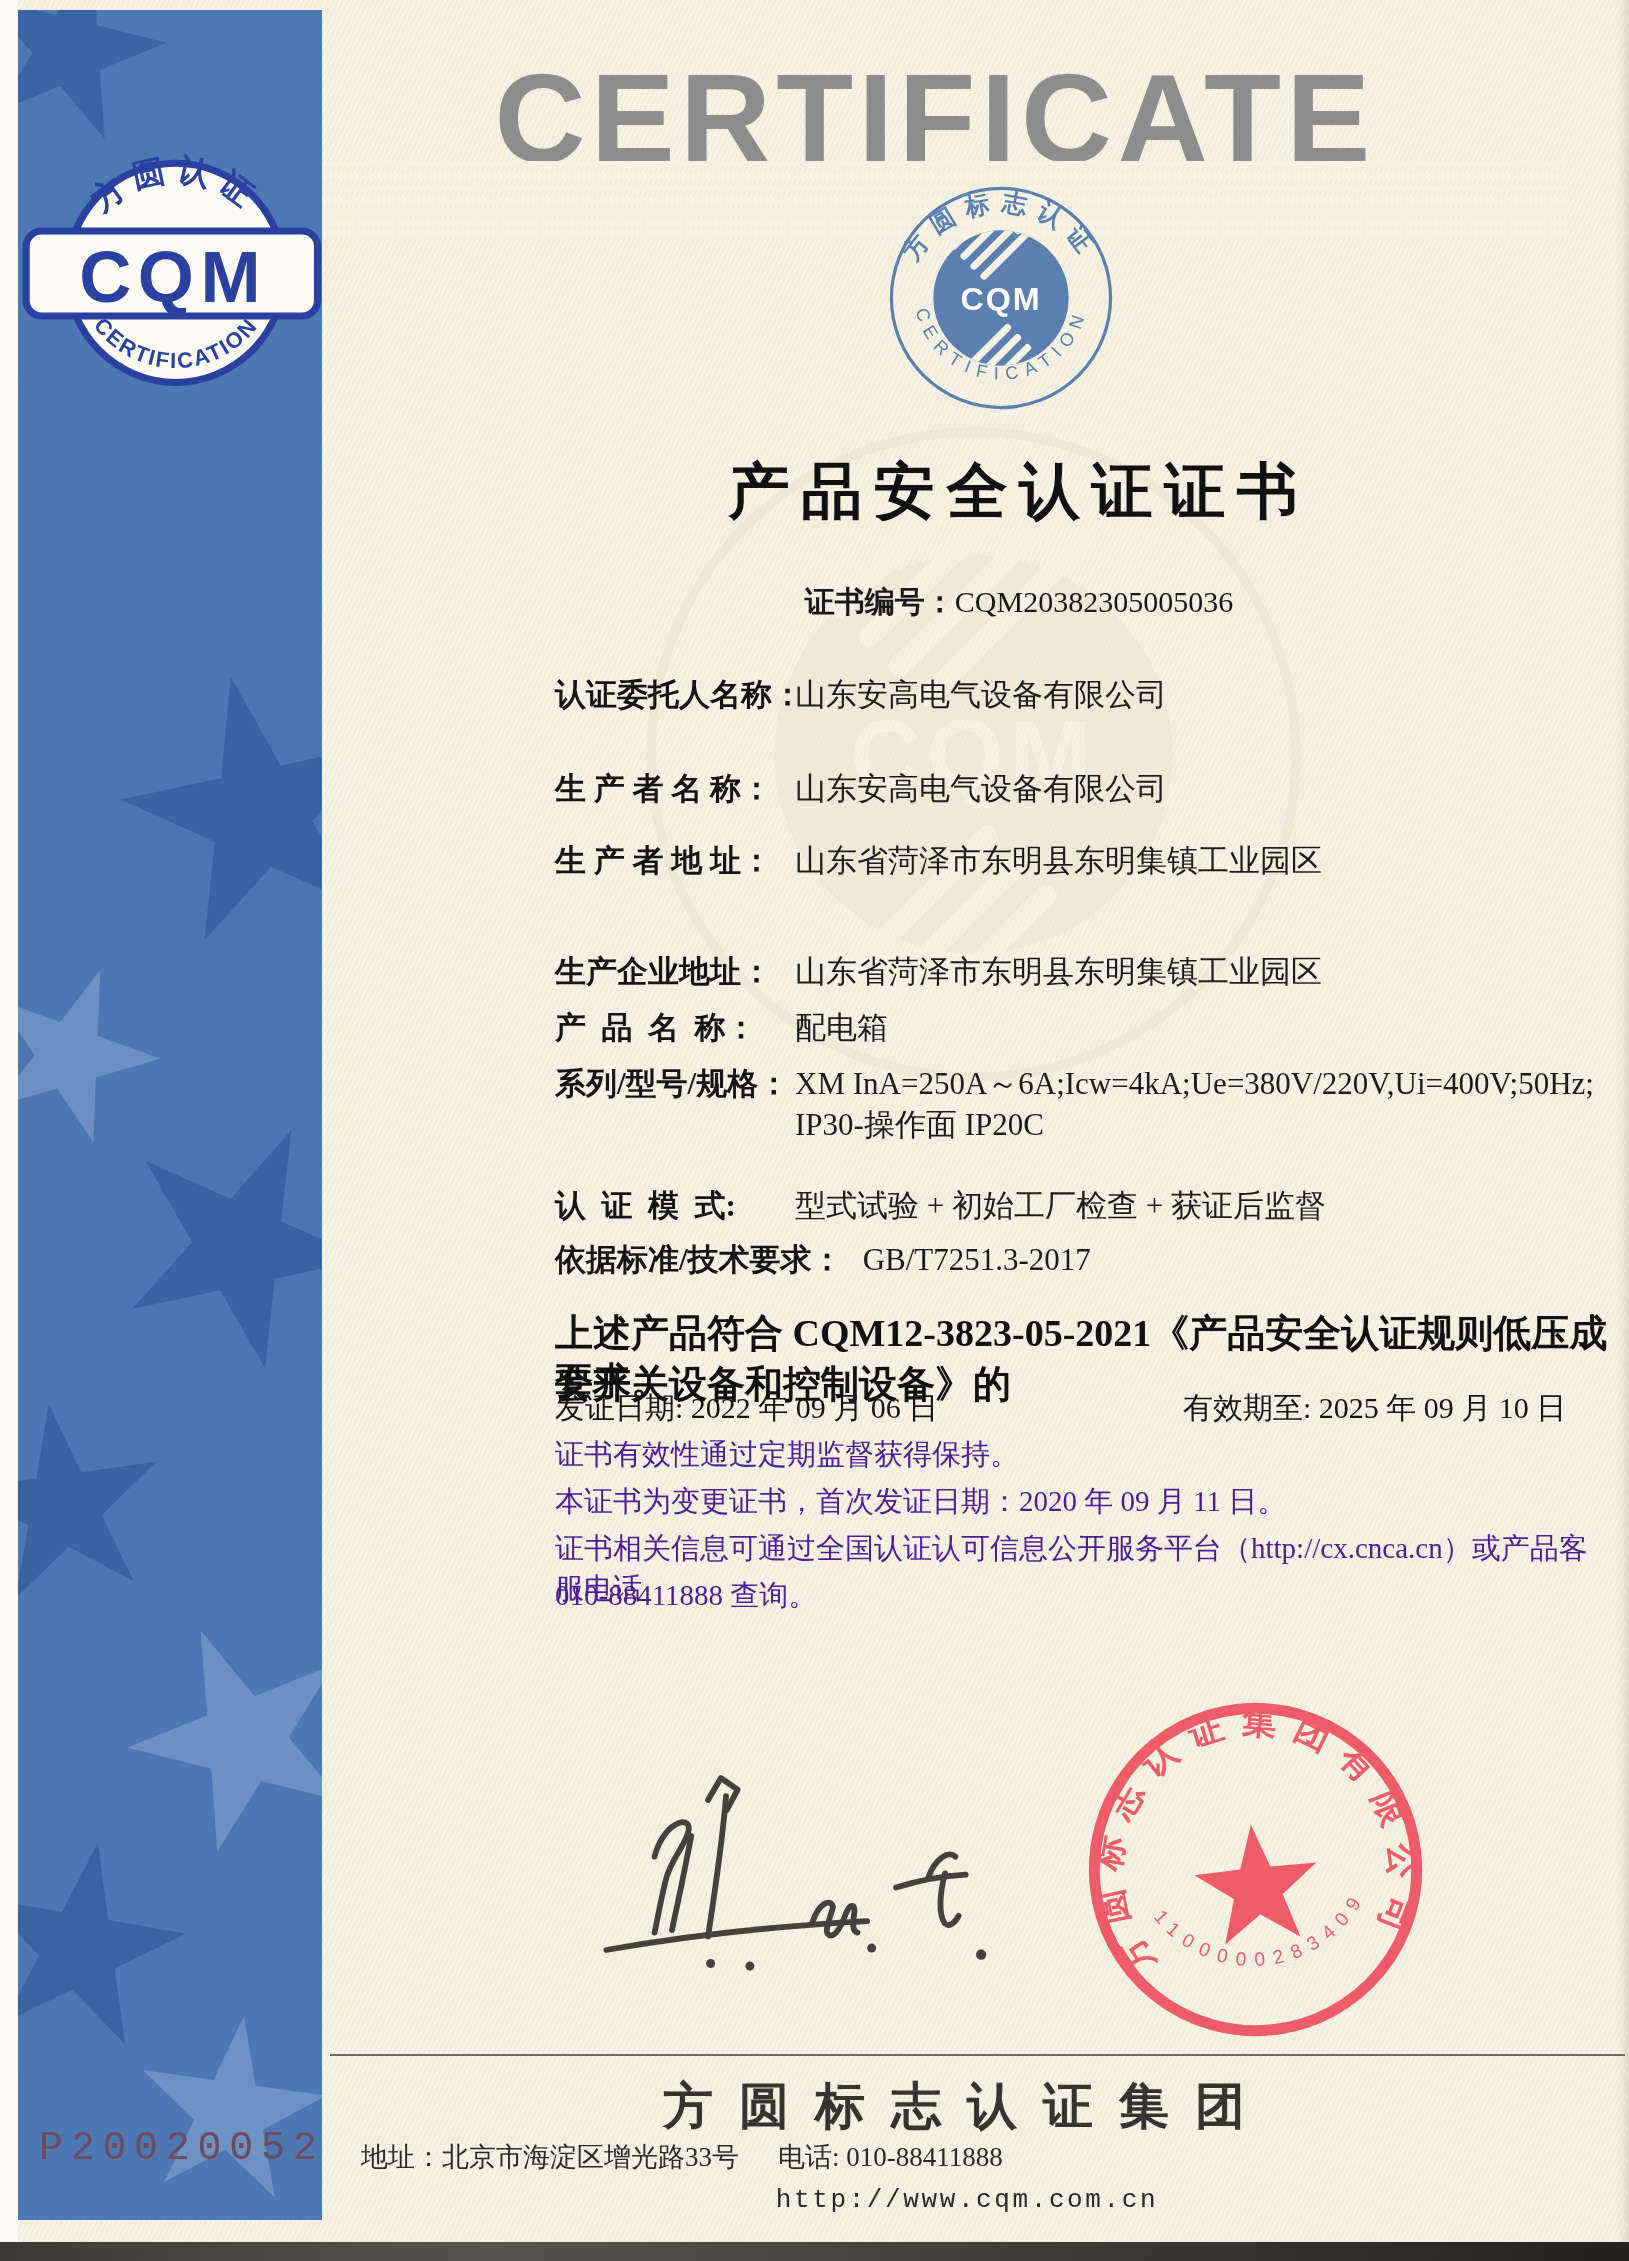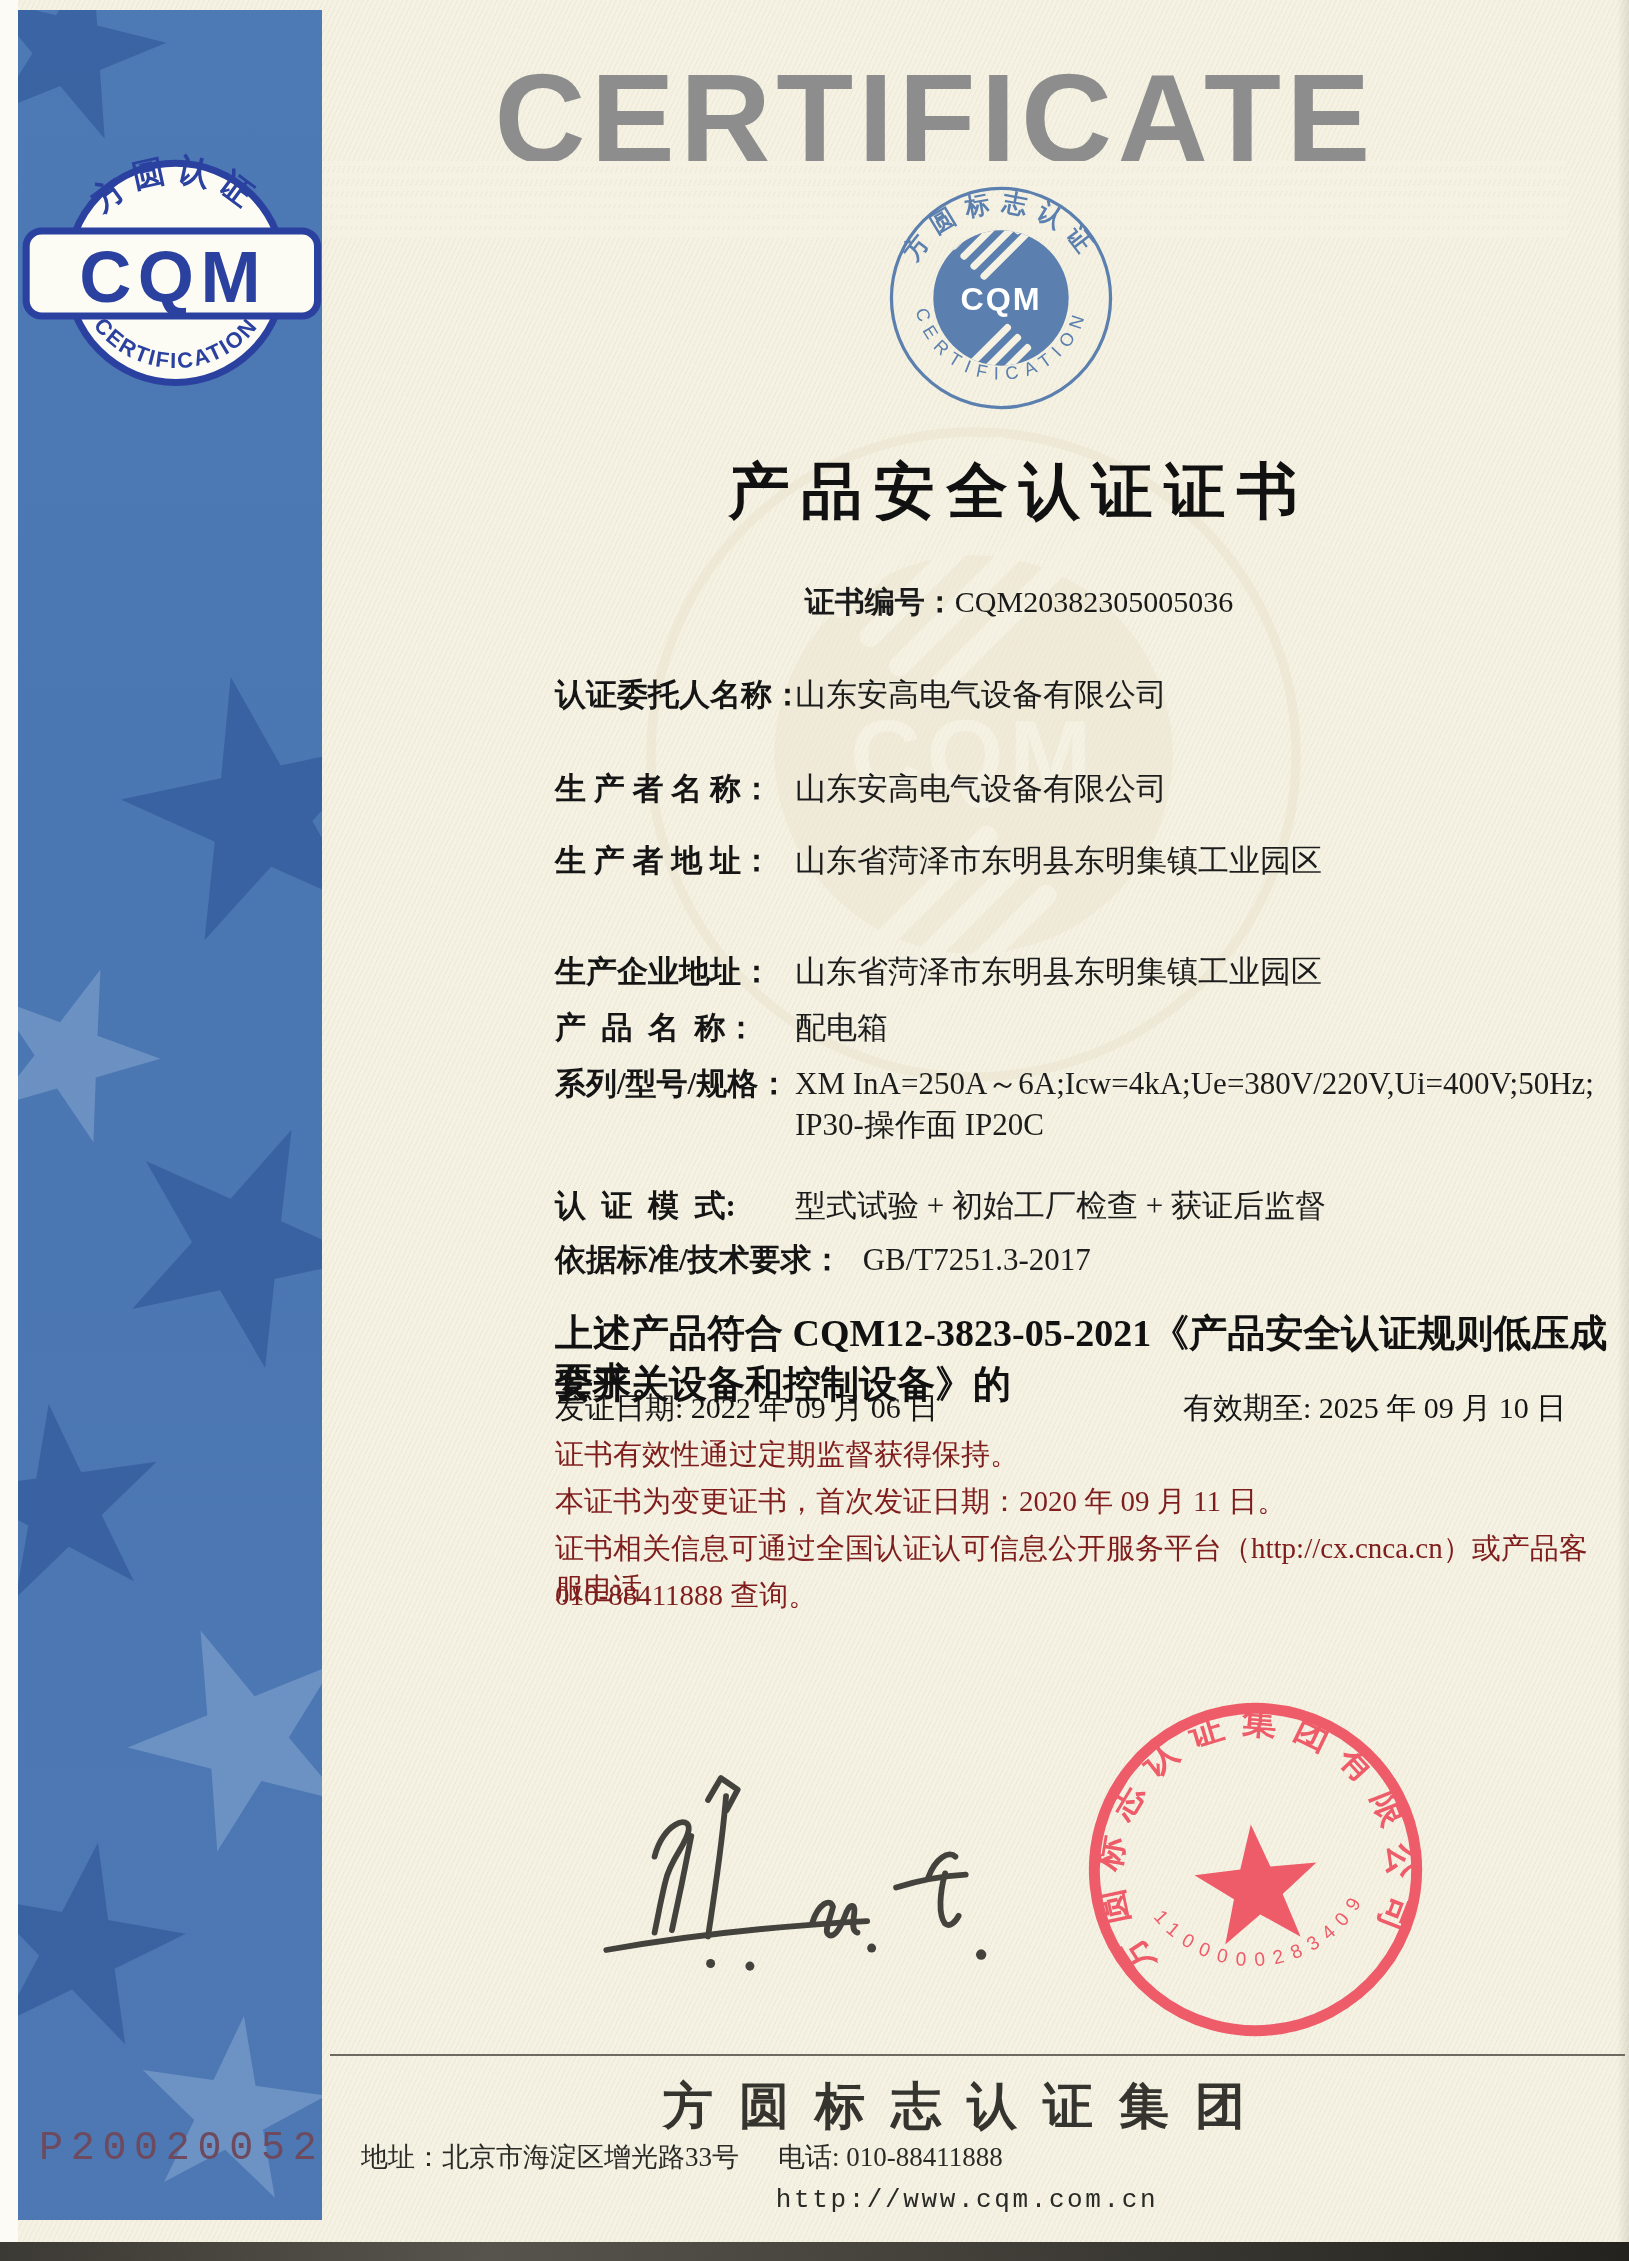--- a/index.html
+++ b/index.html
@@ -53,21 +53,21 @@
   #certno{
     position:absolute;left:387px;top:582px;width:1264px;text-align:center;z-index:1;
     font-size:30px;color:#1a1a1a;
   }
   #certno .cl{font-weight:bold;}
   
   .row{position:absolute;left:555px;width:1045px;z-index:1;font-size:31px;color:#151515;white-space:pre;}
   .row .lbl{display:inline-block;width:240px;font-weight:bold;white-space:pre;}
   .row .val{color:#1c1c1c;}
   .bold-line{position:absolute;left:555px;width:1057px;z-index:1;font-size:38px;font-weight:bold;color:#111;margin-top:16px;}
-  .note-line{position:absolute;left:555px;width:1057px;z-index:1;font-size:29px;color:#7f1d1d;}
+  .note-line{position:absolute;left:555px;width:1057px;z-index:1;font-size:29px;color:#4c1d95;}
   .date-part{position:absolute;z-index:1;font-size:30px;color:#151515;}
   
   #footer-rule{position:absolute;left:330px;top:2054px;width:1295px;height:1.9px;background:#6d6a60;z-index:1;}
   #footer-org{
     position:absolute;left:361px;top:2073px;width:1212px;text-align:center;z-index:1;
     font-size:50px;font-weight:bold;color:#35342f;letter-spacing:26px;
   }
   #footer-addr{position:absolute;left:361px;top:2139px;width:1212px;z-index:1;font-size:27px;color:#2a2a26;}
   #footer-addr .gap{display:inline-block;width:39px;}
   #footer-url{

